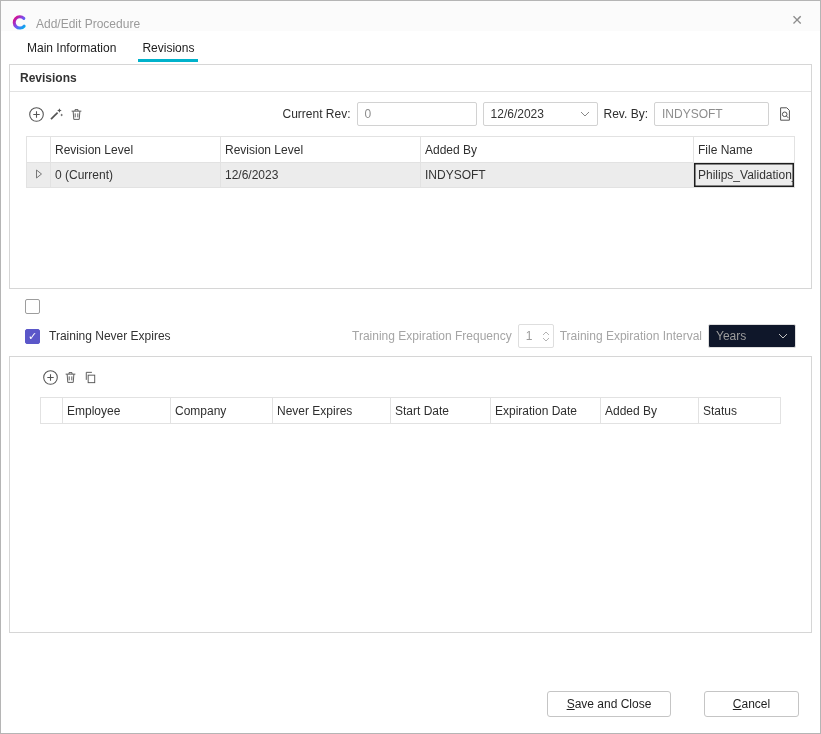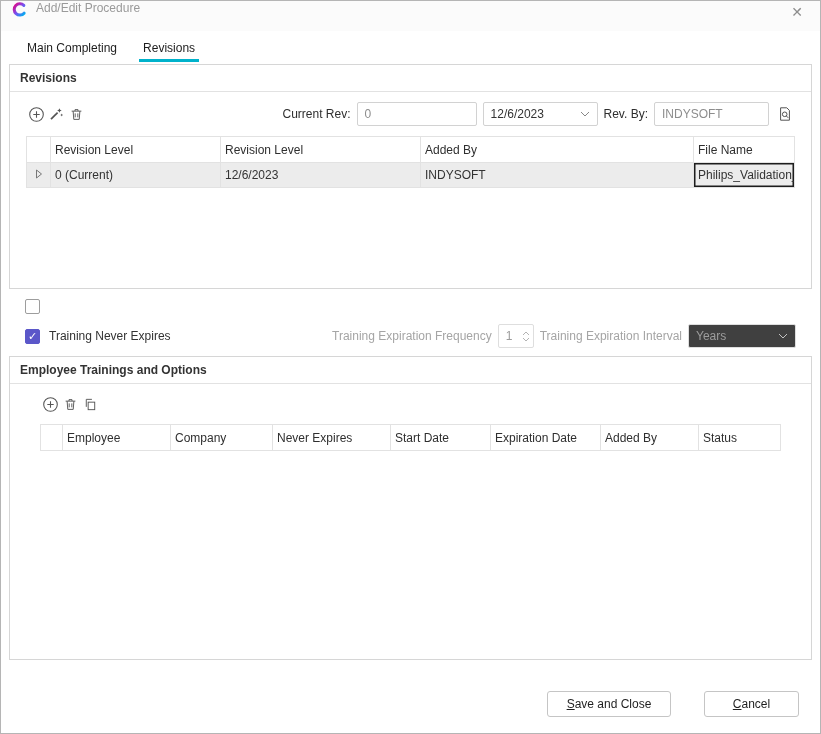--- a/index.html
+++ b/index.html
@@ -1,21 +1,21 @@
 <!DOCTYPE html>
 <html><head>
 <meta charset="utf-8">
 <style>
   * { box-sizing: border-box; margin: 0; padding: 0; }
   html, body { width: 821px; height: 734px; }
   body { font-family: "Liberation Sans", sans-serif; font-size: 12px; color: #333; background: #e9e9e9; }
   .window { position: relative; width: 821px; height: 734px; background: #fff; border: 1px solid #b5b5b5; display: flex; flex-direction: column; overflow: hidden; }
 
   
-  .titlebar { flex: 0 0 30px; display: flex; align-items: flex-start; padding: 0 12px 0 10px; background: #fbfbfb; }
+  .titlebar { flex: 0 0 30px; display: flex; align-items: flex-end; padding: 0 12px 0 10px; background: #fbfbfb; }
   .titlebar .logo { width: 17px; height: 17px; margin-right: 8px; flex: 0 0 auto; }
   .titlebar .title { color: #9a9a9a; font-size: 12px; }
   .close-btn { margin-left: auto; width: 22px; height: 22px; display: flex; align-items: center; justify-content: center; color: #8d8d8d; font-size: 14px; cursor: pointer; }
 
   
   .tabstrip { flex: 0 0 33px; display: flex; align-items: stretch; padding: 0 16px; gap: 6px; background: #fff; }
   .tab { position: relative; display: flex; align-items: center; padding: 0 10px; color: #1d1d1d; cursor: pointer; }
   .tab.active::after { content: ""; position: absolute; left: 6px; right: 6px; bottom: 2px; height: 3px; background: #00b2cb; }
 
   .content { flex: 1; display: flex; flex-direction: column; padding: 0 8px 0; }
@@ -48,21 +48,21 @@
   .emp-empty { height: 208px; }
 
   
   .check-row { display: flex; align-items: center; margin: 10px 16px 0; gap: 9px; }
   .checkbox { width: 15px; height: 15px; border: 1px solid #9d9d9d; border-radius: 2px; background: #fff; flex: 0 0 auto; cursor: pointer; }
   .checkbox.checked { background: #5b57c9; border-color: #5b57c9; color: #fff; display: flex; align-items: center; justify-content: center; font-size: 11px; line-height: 1; }
   .exp-fields { margin-left: auto; display: flex; align-items: center; gap: 6px; }
   .lbl-muted { color: #a5a5a5; white-space: nowrap; }
   .spinner { width: 36px; height: 24px; border: 1px solid #dedede; border-radius: 2px; background: #fff; display: flex; align-items: center; padding: 0 3px 0 7px; color: #9c9c9c; }
   .spin-arrows { margin-left: auto; display: flex; flex-direction: column; gap: 1px; }
-  .select-dis { width: 108px; height: 24px; border: 1px solid #dedede; border-radius: 2px; background: #404040; display: flex; align-items: center; padding: 0 7px; color: #9c9c9c; }
+  .select-dis { width: 88px; height: 24px; border: 1px solid #dedede; border-radius: 2px; background: #0f172a; display: flex; align-items: center; padding: 0 7px; color: #9c9c9c; }
   .select-dis .chev { margin-left: auto; }
 
   .emp-group { margin-top: 8px; }
   .emp-toolbar { padding-left: 30px; }
   .emp-grid { margin: 0 30px; }
 
   
   .footer { margin-top: auto; display: flex; justify-content: flex-end; align-items: center; gap: 33px; padding: 0 13px 16px; }
   .btn { height: 26px; min-width: 95px; padding: 0 18px; background: #fff; border: 1px solid #c5c5c5; border-radius: 3px; color: #1f1f1f; font-size: 12px; display: flex; align-items: center; justify-content: center; cursor: pointer; font-family: "Liberation Sans", sans-serif; }
   .btn u { text-decoration: underline; }
@@ -84,21 +84,21 @@
           </linearGradient>
         </defs>
         <path d="M13.6 4.6 A6 6 0 1 0 13.9 12.9" fill="none" stroke="url(#lg1)" stroke-width="3.2" stroke-linecap="round"></path>
       </svg>
     </span>
     <span class="title">Add/Edit Procedure</span>
     <span class="close-btn">✕</span>
   </div>
 
   <div class="tabstrip">
-    <div class="tab">Main Completing</div>
+    <div class="tab">Main Information</div>
     <div class="tab active">Revisions</div>
   </div>
 
   <div class="content">
 
     <div class="groupbox">
       <div class="group-title">Revisions</div>
 
       <div class="toolbar">
         <span class="tbtn">
@@ -211,21 +211,20 @@
           <span class="chev">
             <svg width="10" height="6" viewBox="0 0 10 6">
                 <path d="M1 1l4 4 4-4" fill="none" stroke="#c3c3c3"></path>
               </svg>
           </span>
         </div>
       </div>
     </div>
 
     <div class="groupbox emp-group">
-      <div class="group-title">Employee Trainings and Options</div>
 
       <div class="toolbar emp-toolbar">
         <span class="tbtn">
           <svg viewBox="0 0 16 16" width="17" height="17">
             <circle cx="8" cy="8" r="6.4" fill="none" stroke="#555"></circle>
             <path d="M8 5v6M5 8h6" stroke="#555" fill="none"></path>
           </svg>
         </span>
         <span class="tbtn">
           <svg viewBox="0 0 16 16" width="15" height="15">

